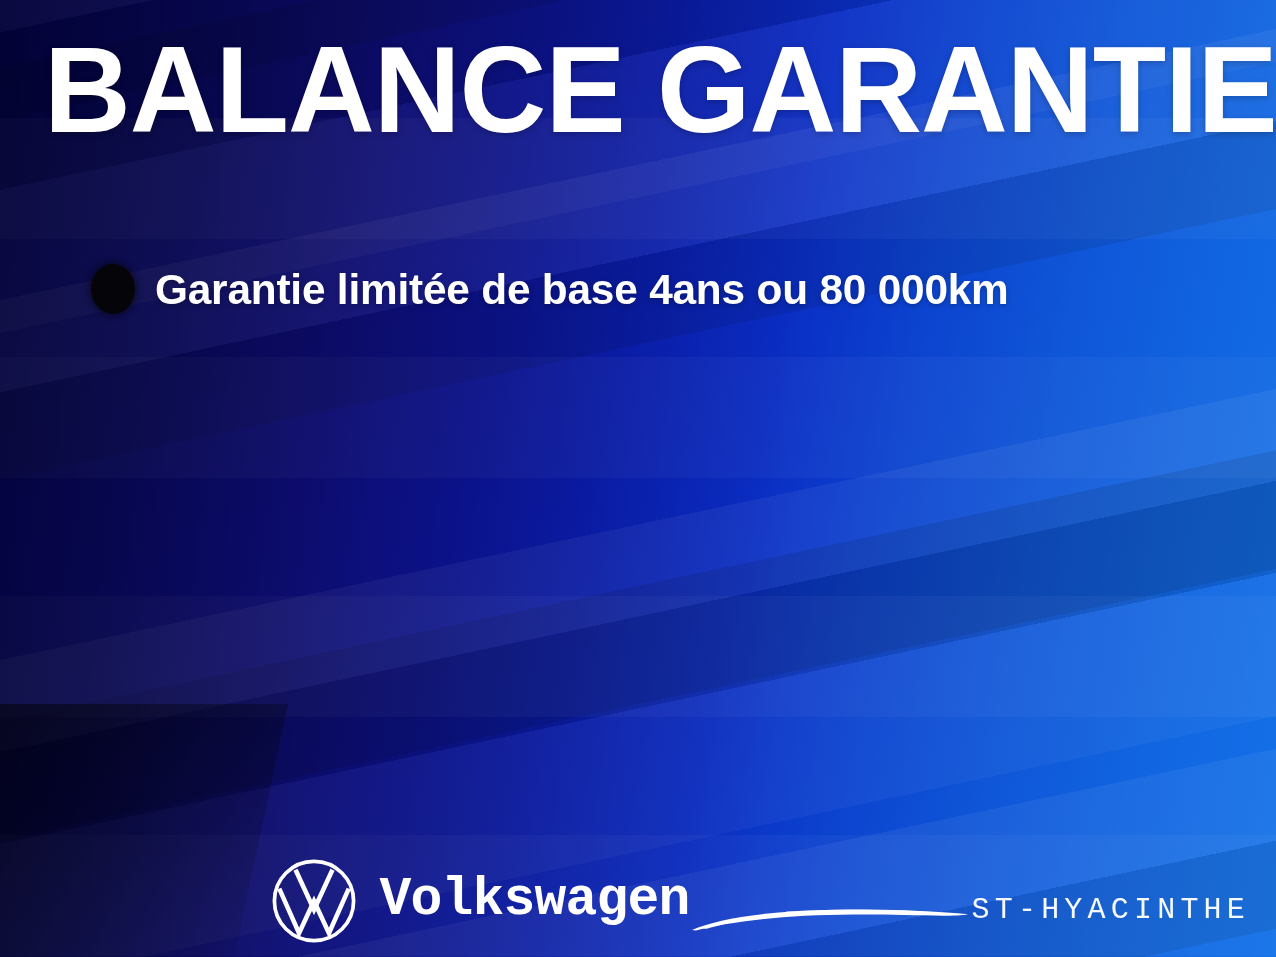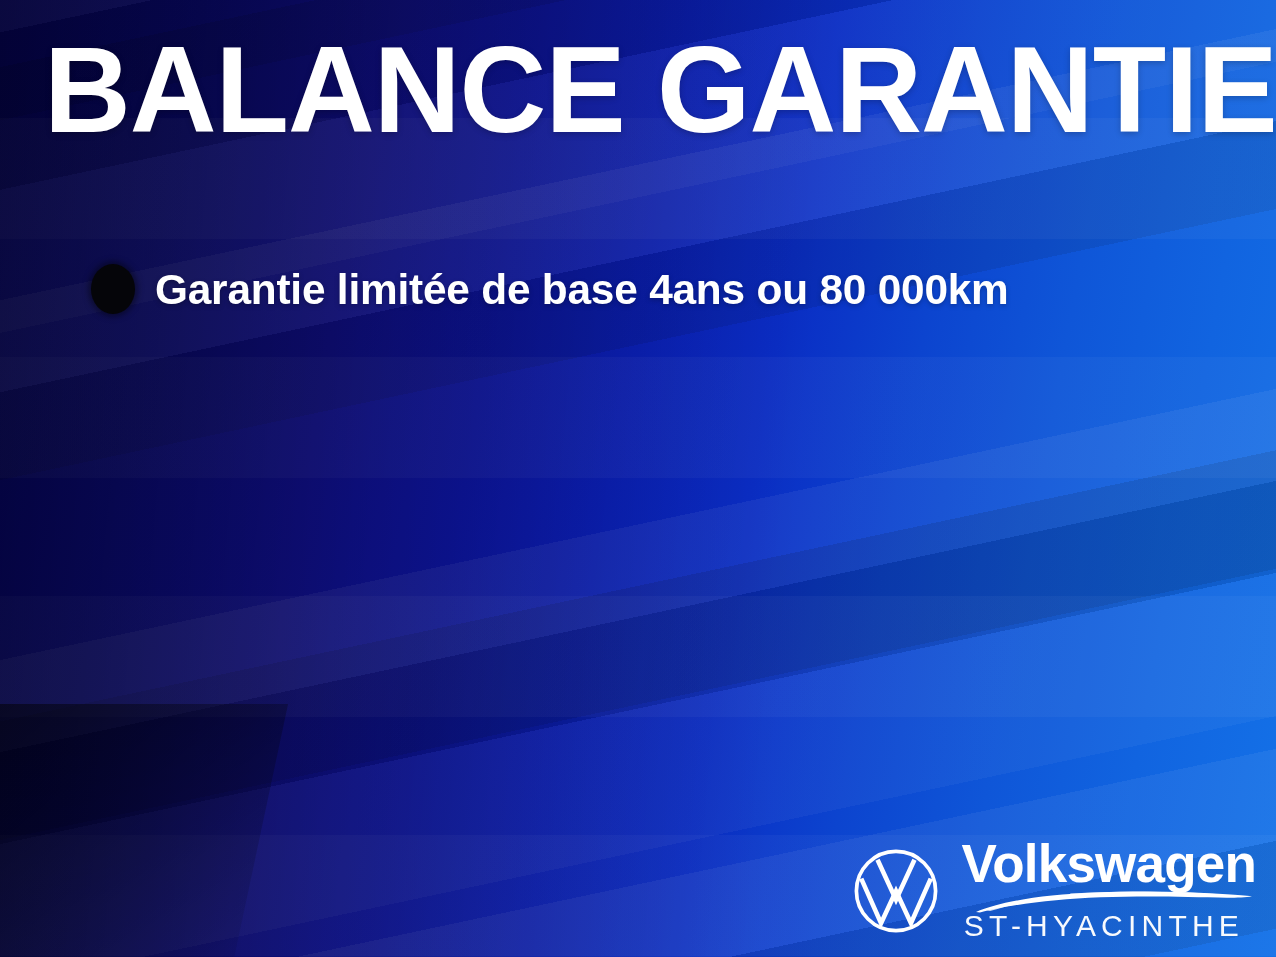--- a/index.html
+++ b/index.html
@@ -155,23 +155,24 @@
   }
   .vw-roundel {
     width: 88px;
     height: 88px;
     flex: 0 0 auto;
     display: block;
   }
   .wordmark-block {
     position: relative;
     display: flex;
-    flex-direction: column;
+    flex-direction: row;
     align-items: flex-end;
     padding-bottom: 2px;
+    font-family: Liberation Mono, monospace;
   }
   .wordmark {
     color: #ffffff;
     font-size: 53px;
     font-weight: 700;
     line-height: 1.02;
     letter-spacing: -0.8px;
     white-space: nowrap;
   }
   .brush {
@@ -181,21 +182,21 @@
     margin-top: -4px;
     margin-bottom: -4px;
     margin-right: 2px;
   }
   .dealer-name {
     color: #ffffff;
     font-size: 30px;
     font-weight: 400;
     letter-spacing: 5.2px;
     white-space: nowrap;
-    margin-right: 12px;
+    margin-right: 6px;
     opacity: 0.97;
   }
 </style>
 </head>
 <body>
 
 <div id="poster">
 
   <div class="bg-base"></div>
   <div class="bg-diagonals"></div>

